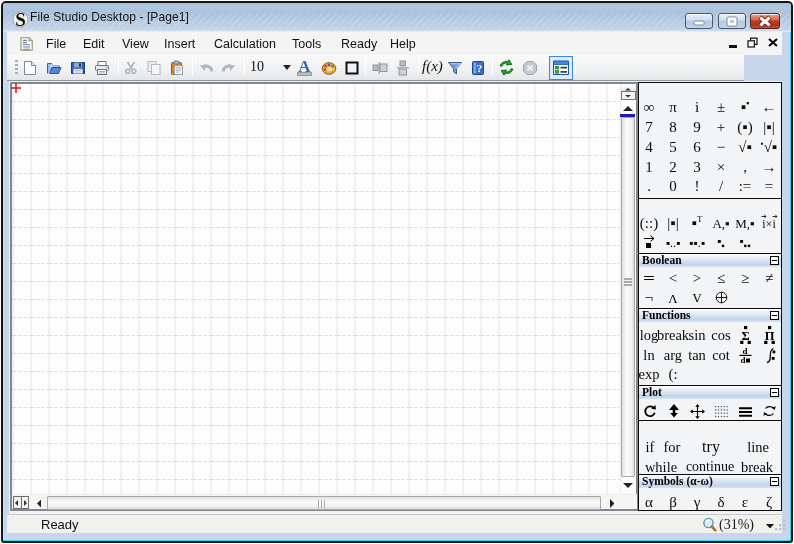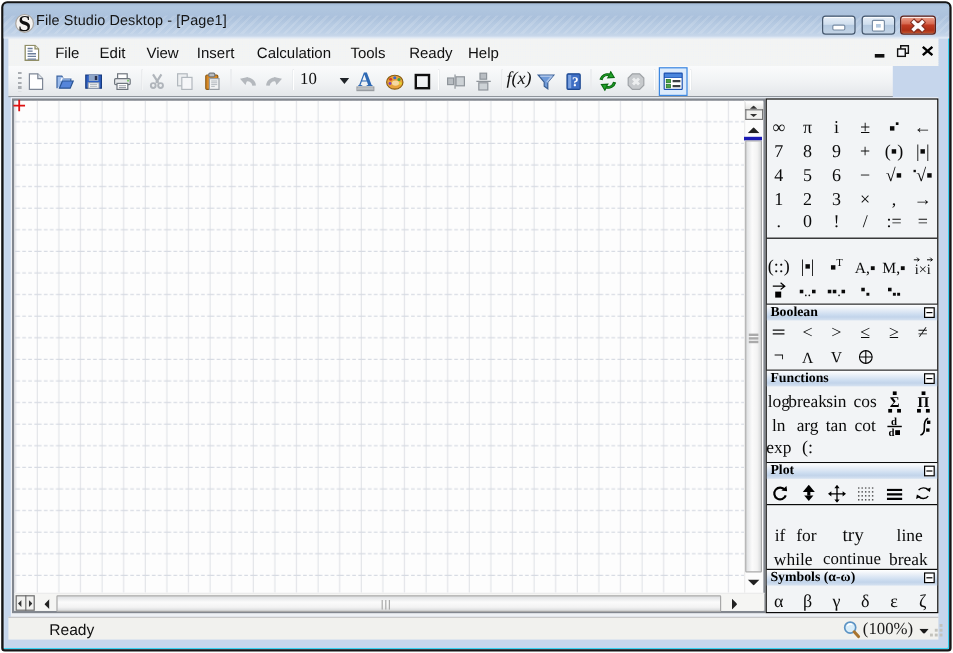--- a/index.html
+++ b/index.html
@@ -446,21 +446,21 @@
     <i class="sym" style="left:106px;top:419px">ε</i>
     <i class="sym" style="left:130px;top:419px">ζ</i>
 </div>
 <div id="statusbar">
   <div id="ready">Ready</div>
   <svg class="abs" style="left:695px;top:2px" width="16" height="16" viewBox="0 0 16 16">
     <circle cx="6.5" cy="6" r="4.6" fill="#d9edf9" stroke="#5b93c4" stroke-width="1.4"></circle>
     <path d="M4.2 4.6 a3 3 0 0 1 4 -1" stroke="#fff" stroke-width="1.2" fill="none"></path>
     <path d="M9.8 9.5 L13.4 13.4" stroke="#a8742f" stroke-width="2.6" stroke-linecap="round"></path>
   </svg>
-  <div class="abs" style="left:712px;top:2px;font-family:'Liberation Serif',serif;font-size:14px;color:#1a1a1a">(100%)</div>
+  <div class="abs" style="left:712px;top:2px;font-family:'Liberation Serif',serif;font-size:14px;color:#1a1a1a">(31%)</div>
   <svg class="abs" style="left:759px;top:8.5px" width="8" height="4.5" viewBox="0 0 8 4.5">
       <path d="M0 0 h8 l-4 4.5 z" fill="#1a1a1a"></path>
     </svg>
   <svg class="abs" style="left:768px;top:5px" width="11" height="11" viewBox="0 0 11 11">
       <g fill="#c2c2bc">
         <rect x="8" y="0" width="2.4" height="2.4"></rect>
         <rect x="8" y="4" width="2.4" height="2.4"></rect>
         <rect x="8" y="8" width="2.4" height="2.4"></rect>
         <rect x="4" y="4" width="2.4" height="2.4"></rect>
         <rect x="4" y="8" width="2.4" height="2.4"></rect>

